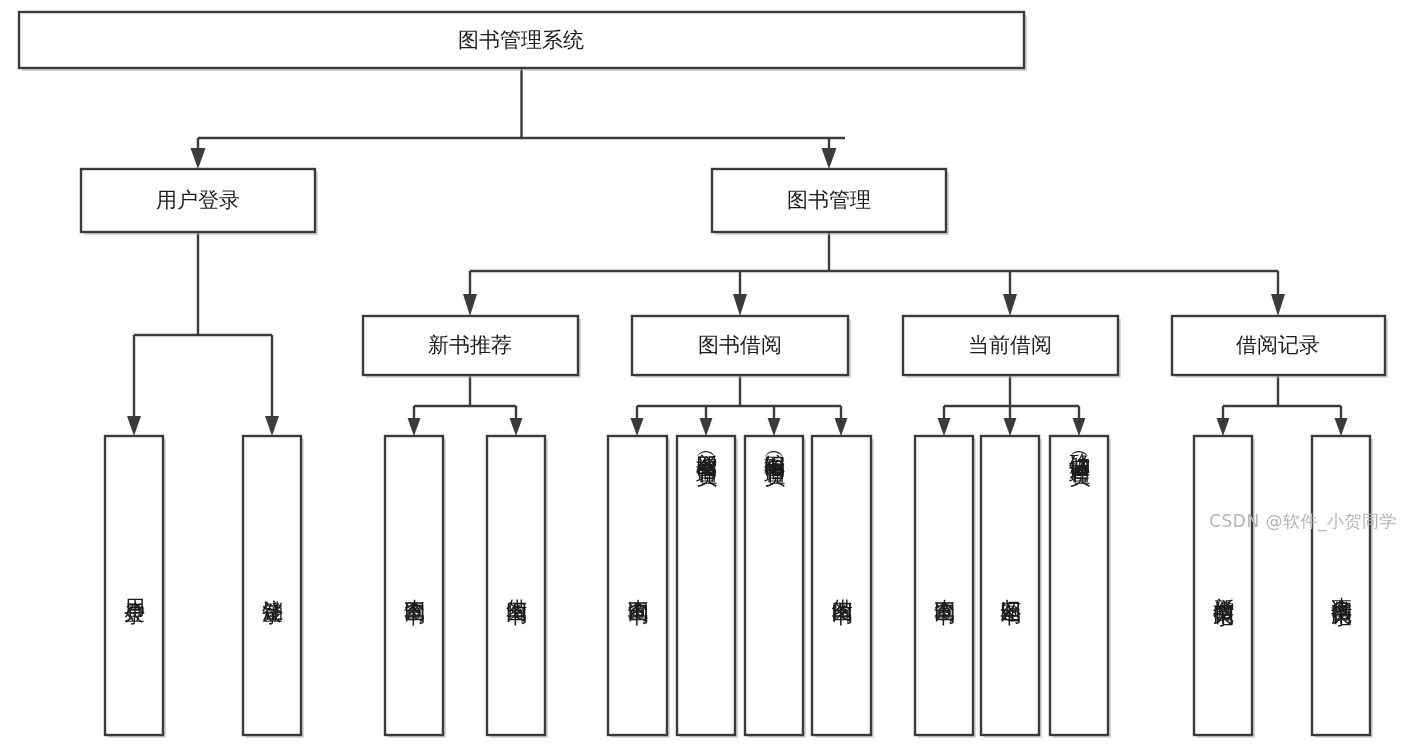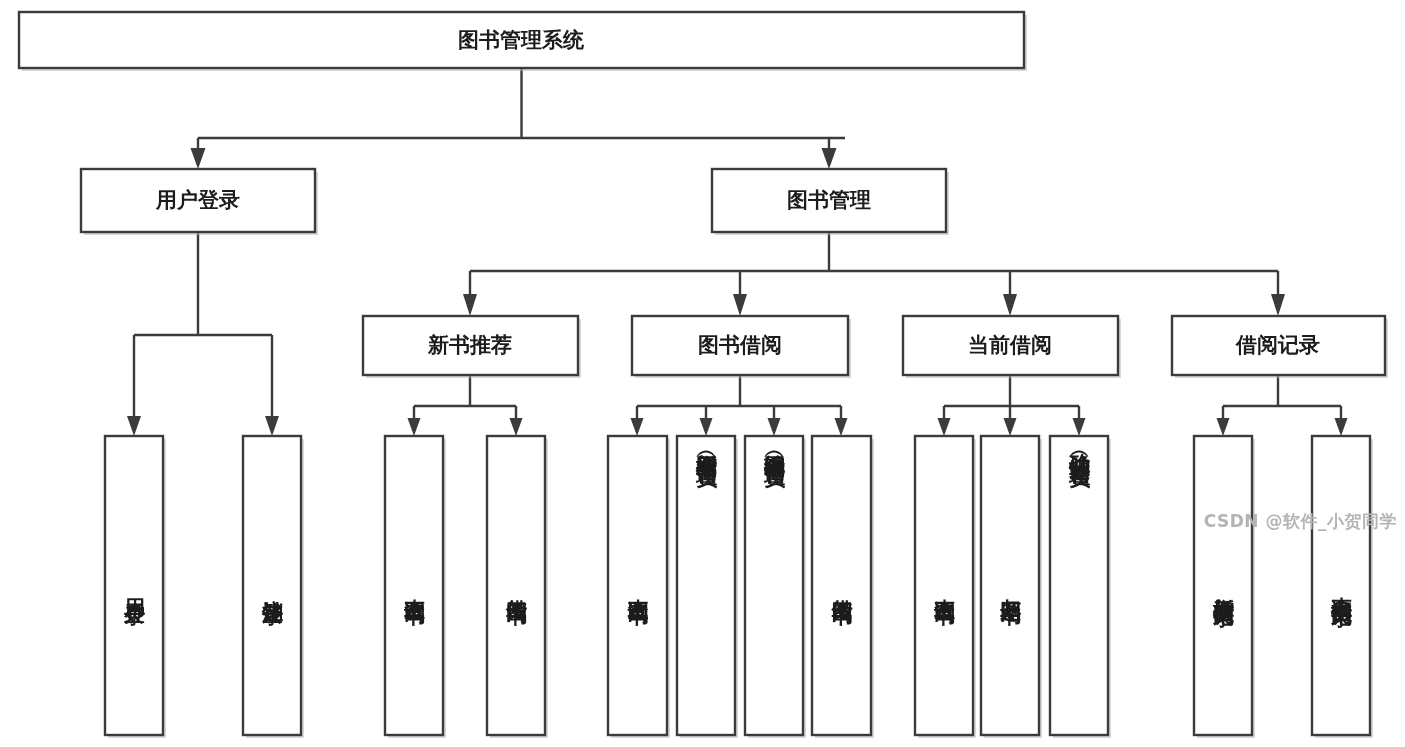--- a/index.html
+++ b/index.html
@@ -11,21 +11,20 @@
     width: 1405px;
     height: 747px;
     overflow: hidden;
     font-family: "DejaVu Sans", "Liberation Sans", sans-serif;
   }
   #diagram-root {
     position: relative;
     width: 1405px;
     height: 537px;
     background: #ffffff;
-    font-weight: bold;
   }
   svg#flow-svg {
     position: absolute;
     left: 0;
     top: 0;
     width: 1405px;
     height: 747px;
   }
   .node-box {
     fill: #ffffff;

